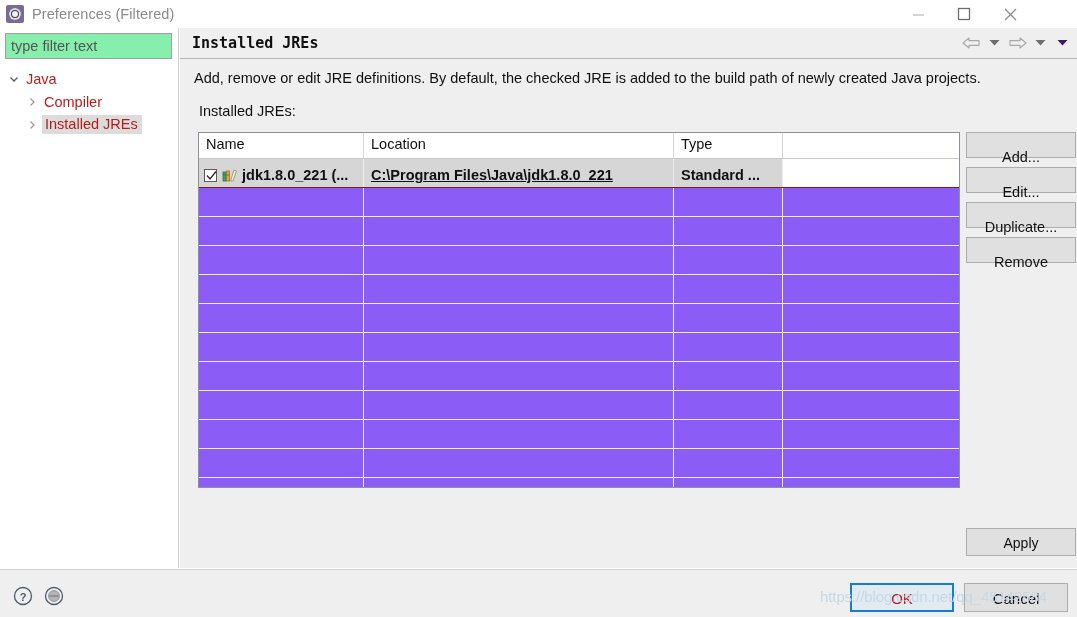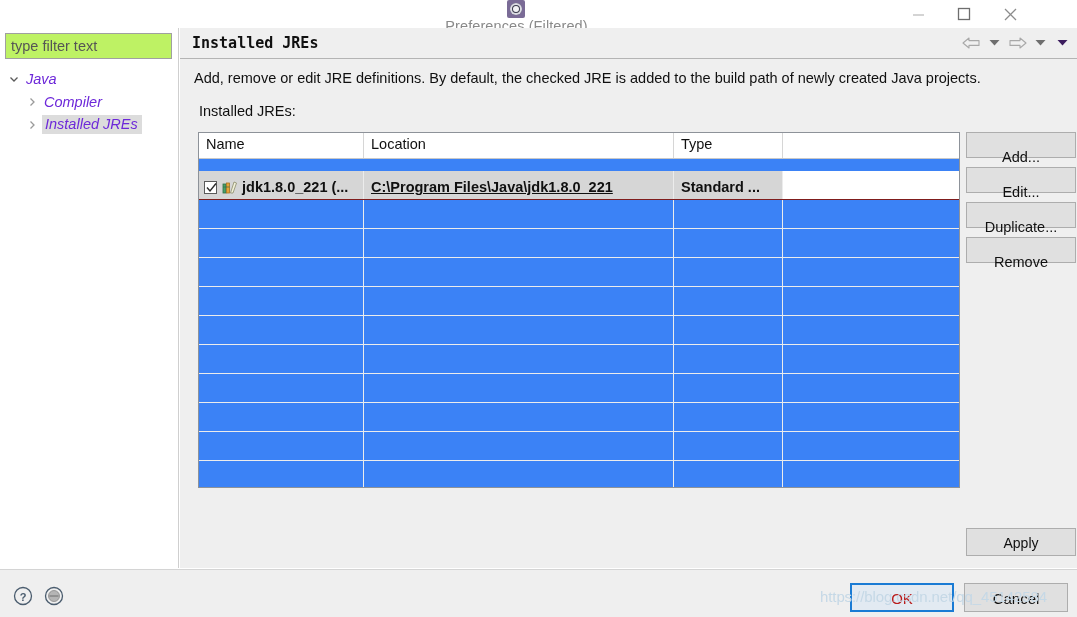--- a/index.html
+++ b/index.html
@@ -18,21 +18,20 @@
   }
 
   
   .titlebar {
     position: absolute;
     left: 0; top: 0;
     width: 1033px; height: 28px;
     background: #ffffff;
     display: flex;
     align-items: center;
-    flex-direction: column;
   }
   .title-icon {
     width: 18px; height: 18px;
     margin-left: 6px; margin-right: 8px;
     position: relative;
     background: #7a6b96;
     border-radius: 2px;
     flex: none;
   }
   .title-icon::before {
@@ -79,21 +78,21 @@
     width: 179px;
     height: 540px;
     background: #ffffff;
     border-right: 1px solid #cfcfcf;
     box-sizing: border-box;
   }
   .filter-wrap {
     margin: 5px 6px 0 5px;
     height: 26px;
     border: 1px solid #a0a0a0;
-    background: #bef264;
+    background: #86efac;
     display: flex;
     align-items: center;
     box-sizing: border-box;
   }
   .filter-input {
     flex: 1;
     border: none;
     outline: none;
     font-family: "Liberation Sans", sans-serif;
     font-size: 14.5px;
@@ -125,23 +124,22 @@
   .tree-row.level2 { padding-left: 24px; }
   .twisty {
     width: 16px; height: 16px;
     flex: none;
     display: flex;
     align-items: center;
     justify-content: center;
   }
   .tree-label {
     margin-left: 4px;
-    color: #6d28d9;
+    color: #b91c1c;
     white-space: nowrap;
-    font-style: italic;
   }
   .tree-label.selected {
     background: #dcdcdc;
     padding: 1px 4px 2px 3px;
     margin-left: 2px;
   }
 
   
   .panel {
     position: absolute;
@@ -194,21 +192,21 @@
     color: #101010;
   }
 
   
   .table-wrap {
     position: absolute;
     left: 18px; top: 104px;
     width: 762px;
     height: 356px;
     border: 1px solid #8d9299;
-    background: #3b82f6;
+    background: #8b5cf6;
     box-sizing: border-box;
     overflow: hidden;
   }
   .thead {
     display: flex;
     height: 26px;
     background: #ffffff;
     border-bottom: 1px solid #c8c8c8;
     box-sizing: border-box;
   }
@@ -225,21 +223,20 @@
   .th.c0 { width: 165px; }
   .th.c1 { width: 310px; }
   .th.c2 { width: 109px; }
   .th.c3 { width: 176px; border-right: none; }
 
   .trow {
     display: flex;
     height: 29px;
     border-bottom: 3px solid #7f1d1d;
     box-sizing: border-box;
-    margin-top: 12px;
   }
   .trow.selected .td { background: #d6d6d6; font-weight: bold; }
   .trow.selected .td.c3 { background: #ffffff; font-weight: normal; }
   .td {
     font-size: 14.5px;
     color: #101010;
     padding: 4px 0 0 7px;
     box-sizing: border-box;
     border-right: 1px solid #ececec;
     height: 28px;

